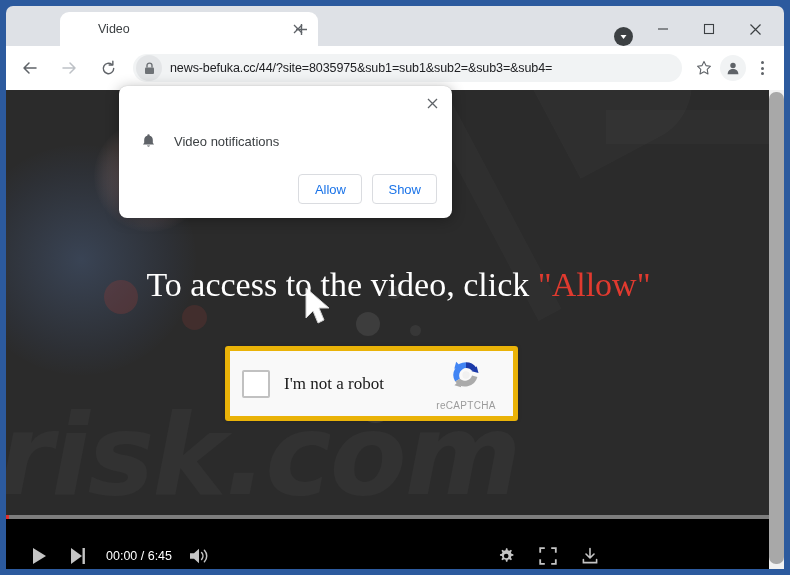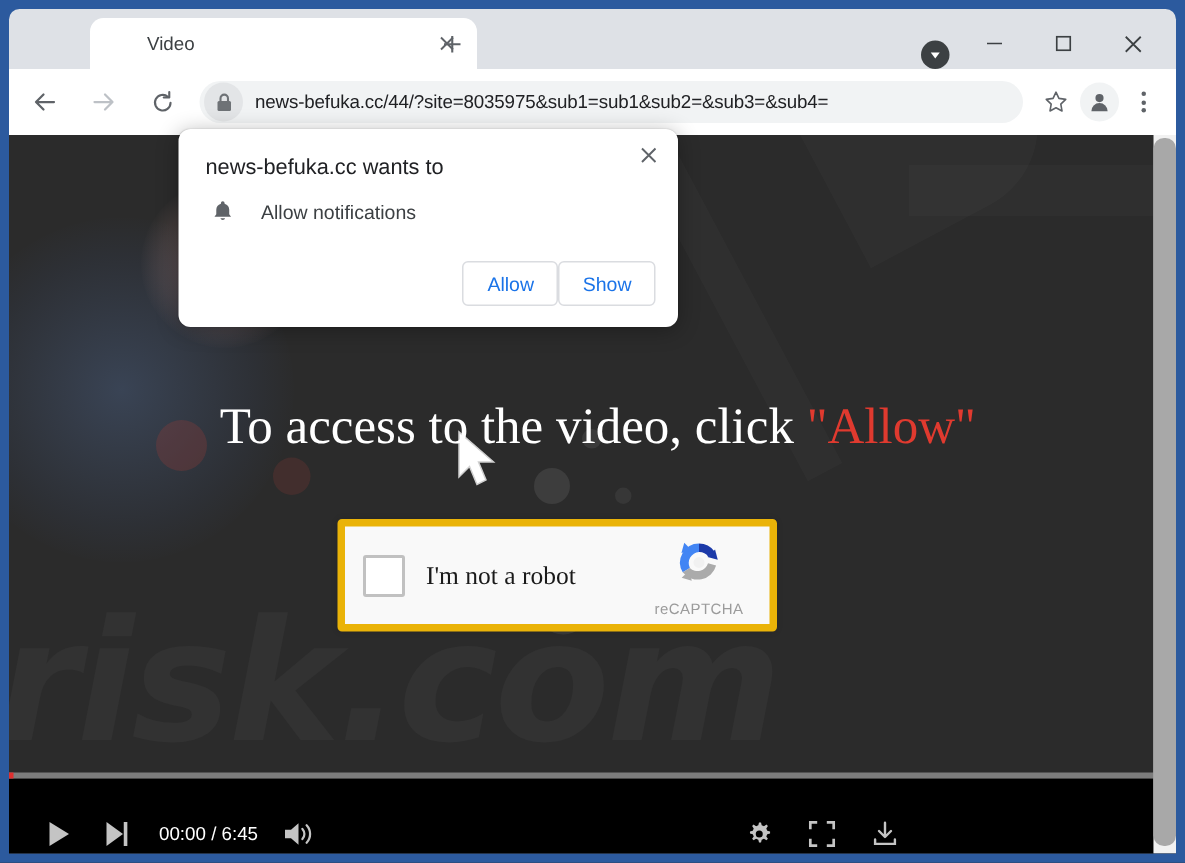--- a/index.html
+++ b/index.html
@@ -376,20 +376,21 @@
   .pb-bell { width: 22px; display: flex; justify-content: center; color: #5f6368; }
   .pb-rowlabel {
     margin-left: 15px;
     font-size: 13px;
     color: #3c4043;
   }
   .pb-actions {
     position: absolute;
     right: 15px; bottom: 14px;
     display: flex;
+    gap: 10px;
   }
   .pb-btn {
     min-width: 64px;
     height: 30px;
     padding: 0 15px;
     background: #ffffff;
     border: 1px solid #dadce0;
     border-radius: 4px;
     color: #1a73e8;
     font-size: 13px;
@@ -611,30 +612,29 @@
   </div>
 
   <div class="permbubble">
 
     <div class="pb-close">
       <svg width="11" height="11" viewBox="0 0 11 11" aria-hidden="true">
         <path d="M1 1 L10 10 M10 1 L1 10" stroke="#5f6368" stroke-width="1.3" fill="none"></path>
       </svg>
     </div>
 
-    <div class="pb-title">news-befuka.cc wants to</div>
 
     <div class="pb-row">
       <span class="pb-bell">
         <svg width="15" height="16" viewBox="0 0 16 17" aria-hidden="true">
           <path d="M8 1.2 a1.3 1.3 0 0 1 1.3 1.3 v0.4 a4.6 4.6 0 0 1 3.3 4.4 v3.1 l1.3 1.9 H2.1 l1.3 -1.9 V7.3 a4.6 4.6 0 0 1 3.3 -4.4 V2.5 A1.3 1.3 0 0 1 8 1.2 Z" fill="#5f6368"></path>
           <path d="M6.3 13.3 a1.8 1.8 0 0 0 3.4 0 Z" fill="#5f6368"></path>
         </svg>
       </span>
-      <span class="pb-rowlabel">Allow notifications</span>
+      <span class="pb-rowlabel">Video notifications</span>
     </div>
 
     <div class="pb-actions">
       <div class="pb-btn">Allow</div>
       <div class="pb-btn">Show</div>
     </div>
   </div>
 
 </div>
 

